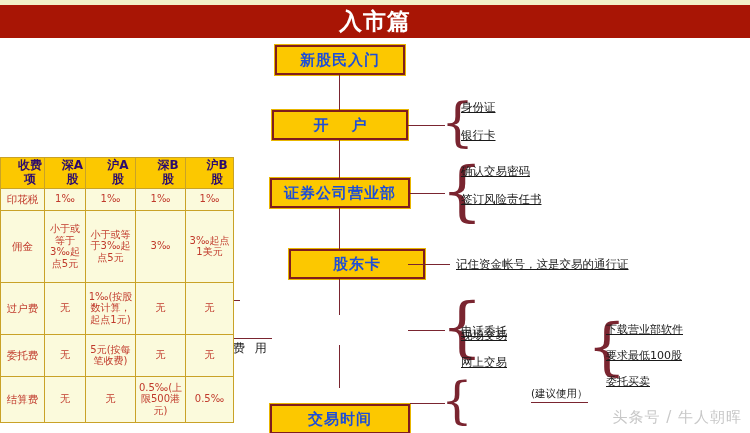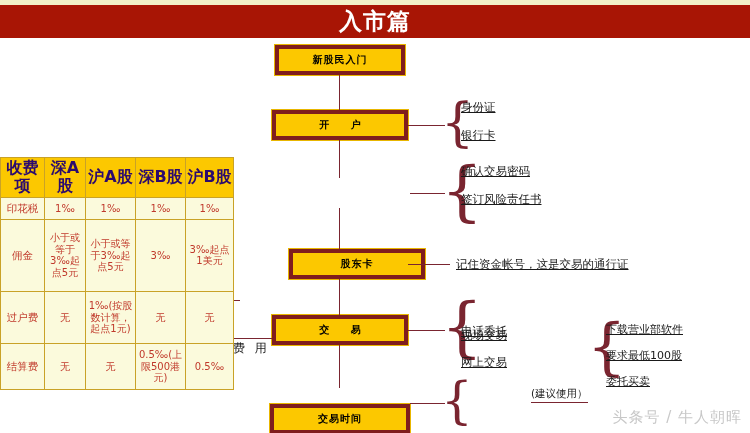--- a/index.html
+++ b/index.html
@@ -38,24 +38,24 @@
     font-size: 23px;
     font-weight: bold;
     letter-spacing: 1px;
     font-family: "DejaVu Sans", "Liberation Sans", sans-serif;
   }
 
   
   .fbox {
     position: absolute;
     background: #fcc800;
-    border: 4px solid #7f1d1d;
+    border: 2px solid #7f1d1d;
     box-sizing: border-box;
-    color: #000000;
-    font-size: 10px;
+    color: #1d4ed8;
+    font-size: 15px;
     font-weight: bold;
     text-align: center;
     display: flex;
     align-items: center;
     justify-content: center;
     box-shadow: 0 0 0 1px #e8b600;
     letter-spacing: 1px;
   }
   .fbox.wide-space { letter-spacing: 9px; text-indent: 9px; }
 
@@ -116,22 +116,23 @@
     text-align: center;
     vertical-align: middle;
     font-size: 10px;
     line-height: 1.15;
     word-break: break-all;
   }
   .fee-table th {
     background: #fcc800;
     color: #2b0a6e;
     font-weight: bold;
-    font-size: 16px;
+    font-size: 12px;
     height: 24px;
+    padding-left: 16px;
   }
   .fee-table td {
     background: #fbfadc;
     color: #c0392b;
   }
   .fee-table td.rowhead {
     color: #c0392b;
     font-size: 10.5px;
   }
   .col0 { width: 44px; }
@@ -167,24 +168,24 @@
   <div class="top-strip"></div>
 
   <div class="banner">
     <div class="banner-title">入市篇</div>
   </div>
 
   <div class="fbox" style="left:275px; top:45px; width:130px; height:30px;">新股民入门</div>
 
   <div class="fbox wide-space" style="left:272px; top:110px; width:136px; height:30px;">开  户</div>
 
+  <div class="fbox" style="left:270px; top:178px; width:140px; height:30px;">证券公司营业部</div>
 
   <div class="fbox" style="left:289px; top:249px; width:136px; height:30px;">股东卡</div>
 
-  <div class="fbox wide-space" style="left:272px; top:315px; width:136px; height:30px;">交  易</div>
 
   <div class="fbox" style="left:270px; top:388px; width:140px; height:30px;margin-top:16px;">交易时间</div>
 
   <div class="vline" style="left:339px; top:75px; height:35px;"></div>
   <div class="vline" style="left:339px; top:140px; height:38px;"></div>
   <div class="vline" style="left:339px; top:208px; height:41px;"></div>
   <div class="vline" style="left:339px; top:279px; height:36px;"></div>
   <div class="vline" style="left:339px; top:345px; height:43px;"></div>
 
   <div class="fee-label" style="left:233px; top:323px;">费 用</div>
@@ -254,20 +255,27 @@
         <td>3‰</td>
         <td>3‰起点1美元</td>
       </tr>
       <tr style="height:52px;">
         <td class="rowhead">过户费</td>
         <td>无</td>
         <td>1‰(按股数计算，起点1元)</td>
         <td>无</td>
         <td>无</td>
       </tr>
+      <tr style="height:42px;">
+        <td class="rowhead">委托费</td>
+        <td>无</td>
+        <td>5元(按每笔收费)</td>
+        <td>无</td>
+        <td>无</td>
+      </tr>
       <tr style="height:46px;">
         <td class="rowhead">结算费</td>
         <td>无</td>
         <td>无</td>
         <td>0.5‰(上限500港元)</td>
         <td>0.5‰</td>
       </tr>
     </tbody>
   </table>
 

